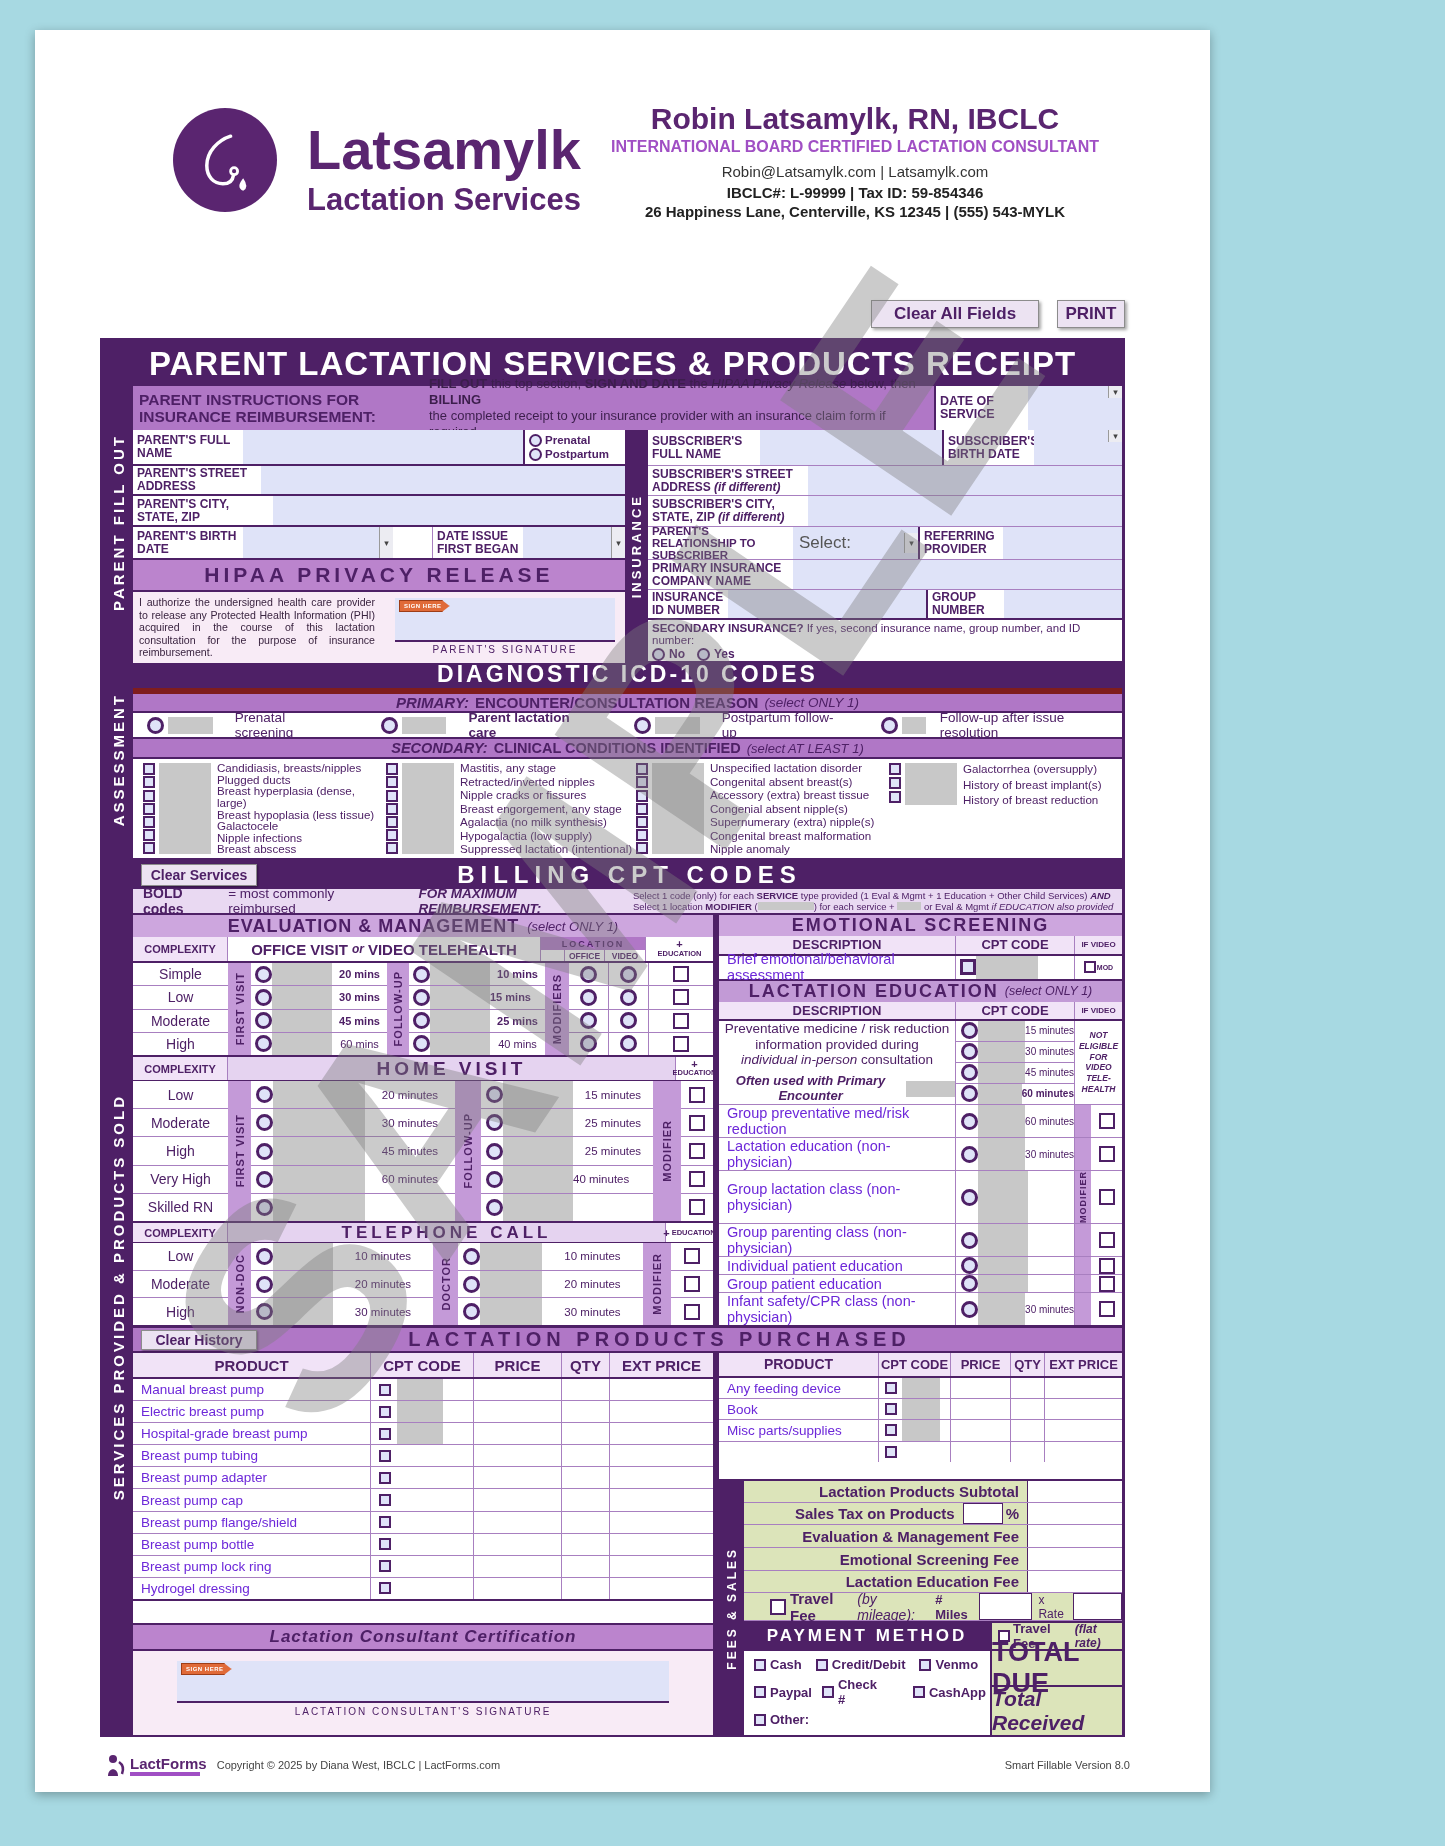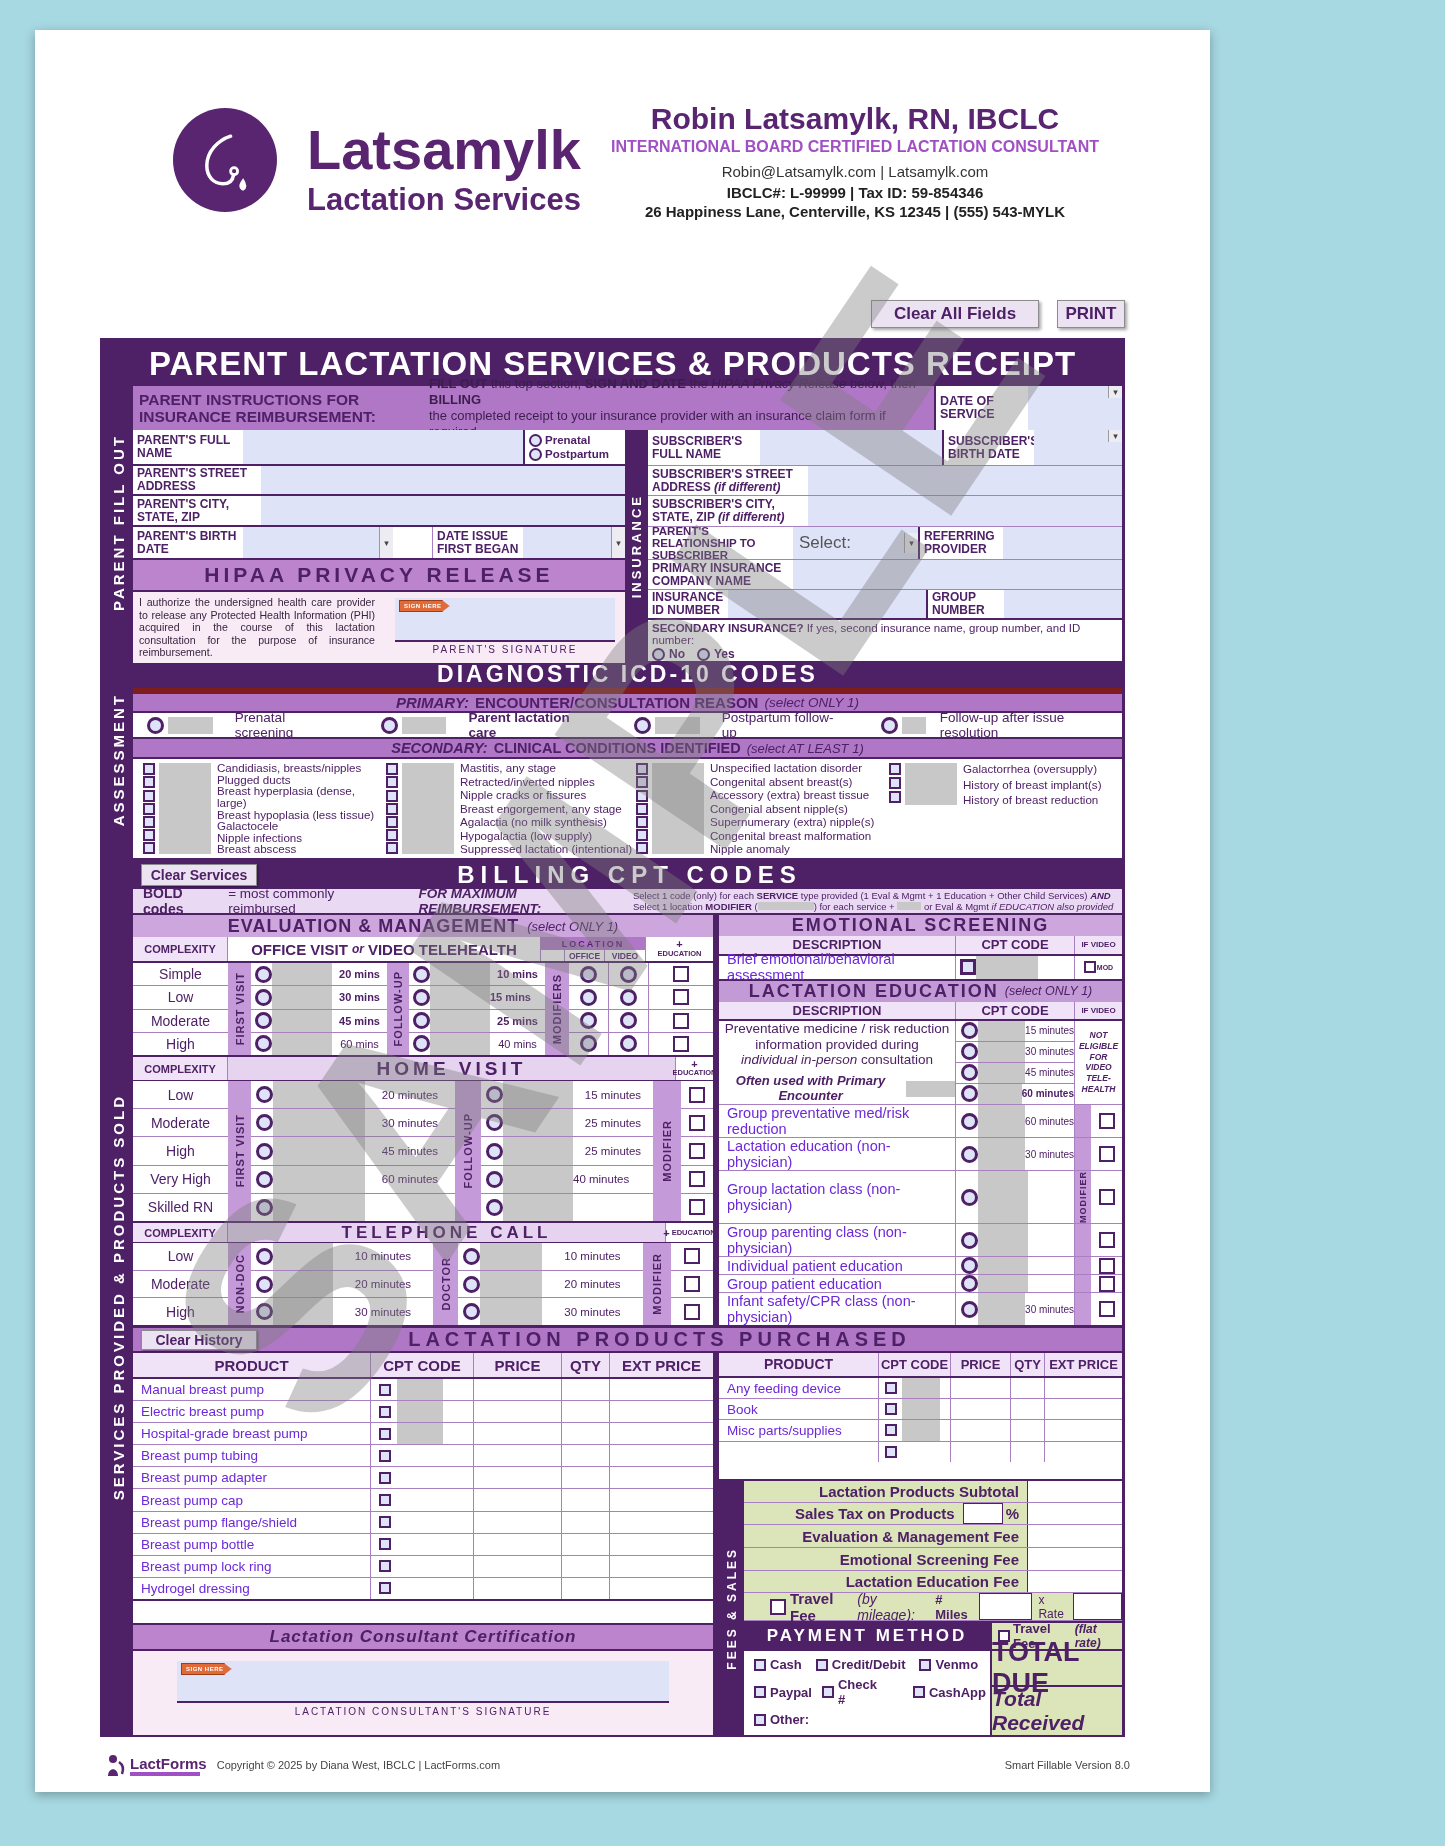--- a/index.html
+++ b/index.html
@@ -113,21 +113,21 @@
                     <span class="radio s"></span>
                     <span style="font-size:11.5px;font-weight:bold" class="pt">Postpartum</span>
                   </div>
               </div>
             </div>
             <div class="row bb2" style="height:30px">
               <div class="lbl" style="width:128px">PARENT'S STREET ADDRESS</div>
               <div class="lav" style="flex:1"></div>
             </div>
             <div class="row bb2" style="height:31px">
-              <div class="lbl" style="width:128px">PARENT'S CITY, STATE, ZIP</div>
+              <div class="lbl" style="width:140px">PARENT'S CITY, STATE, ZIP</div>
               <div class="lav" style="flex:1"></div>
             </div>
             <div class="row bb2" style="height:33px">
               <div class="lbl" style="width:110px">PARENT'S BIRTH DATE</div>
               <div class="lav row" style="width:150px">
                   <div style="flex:1"></div>
                   <div class="dd">▾</div>
                 </div>
               <div class="w" style="width:40px;border-right:1px solid #a87fc0"></div>
               <div class="lbl" style="width:90px">DATE ISSUE FIRST BEGAN</div>

